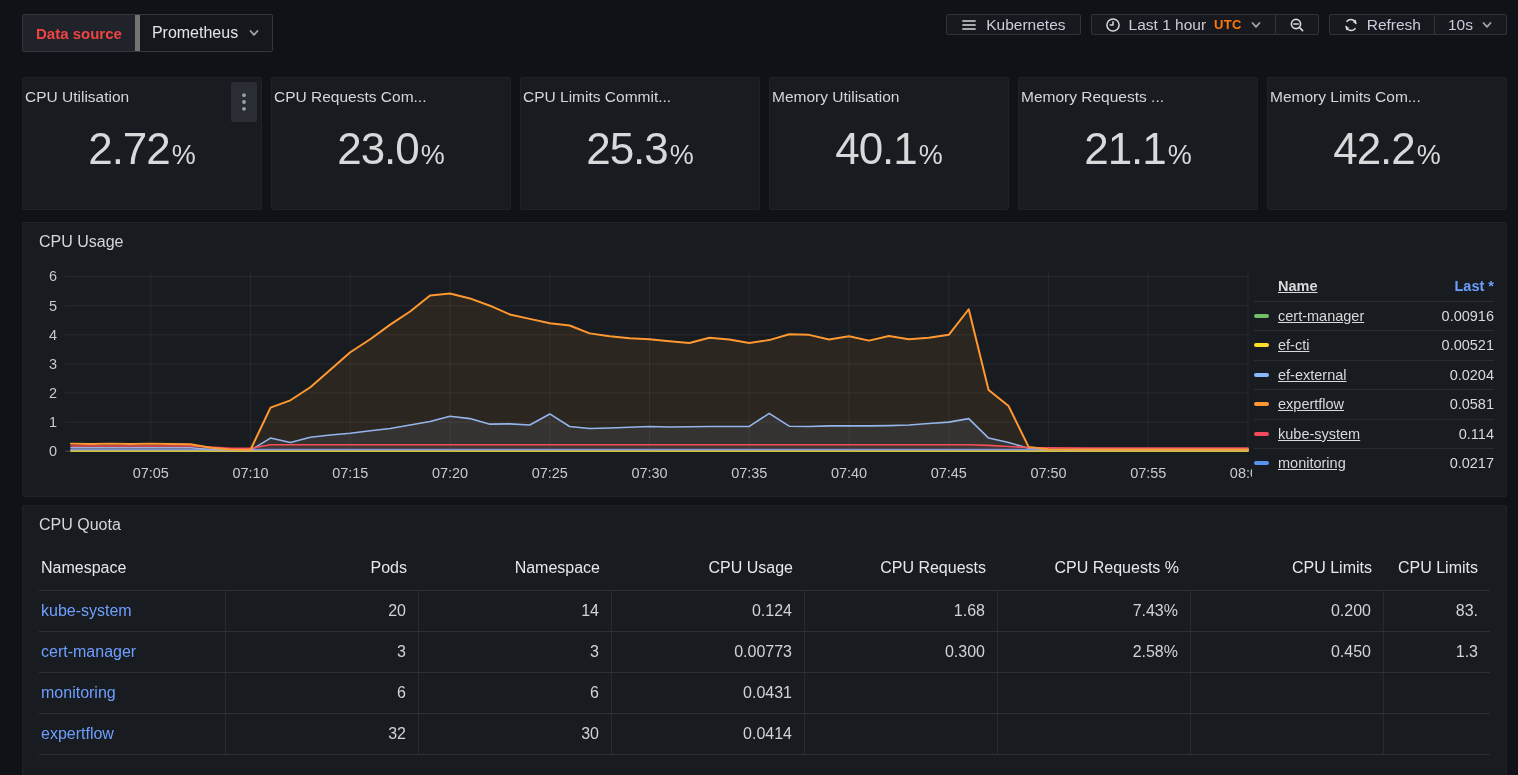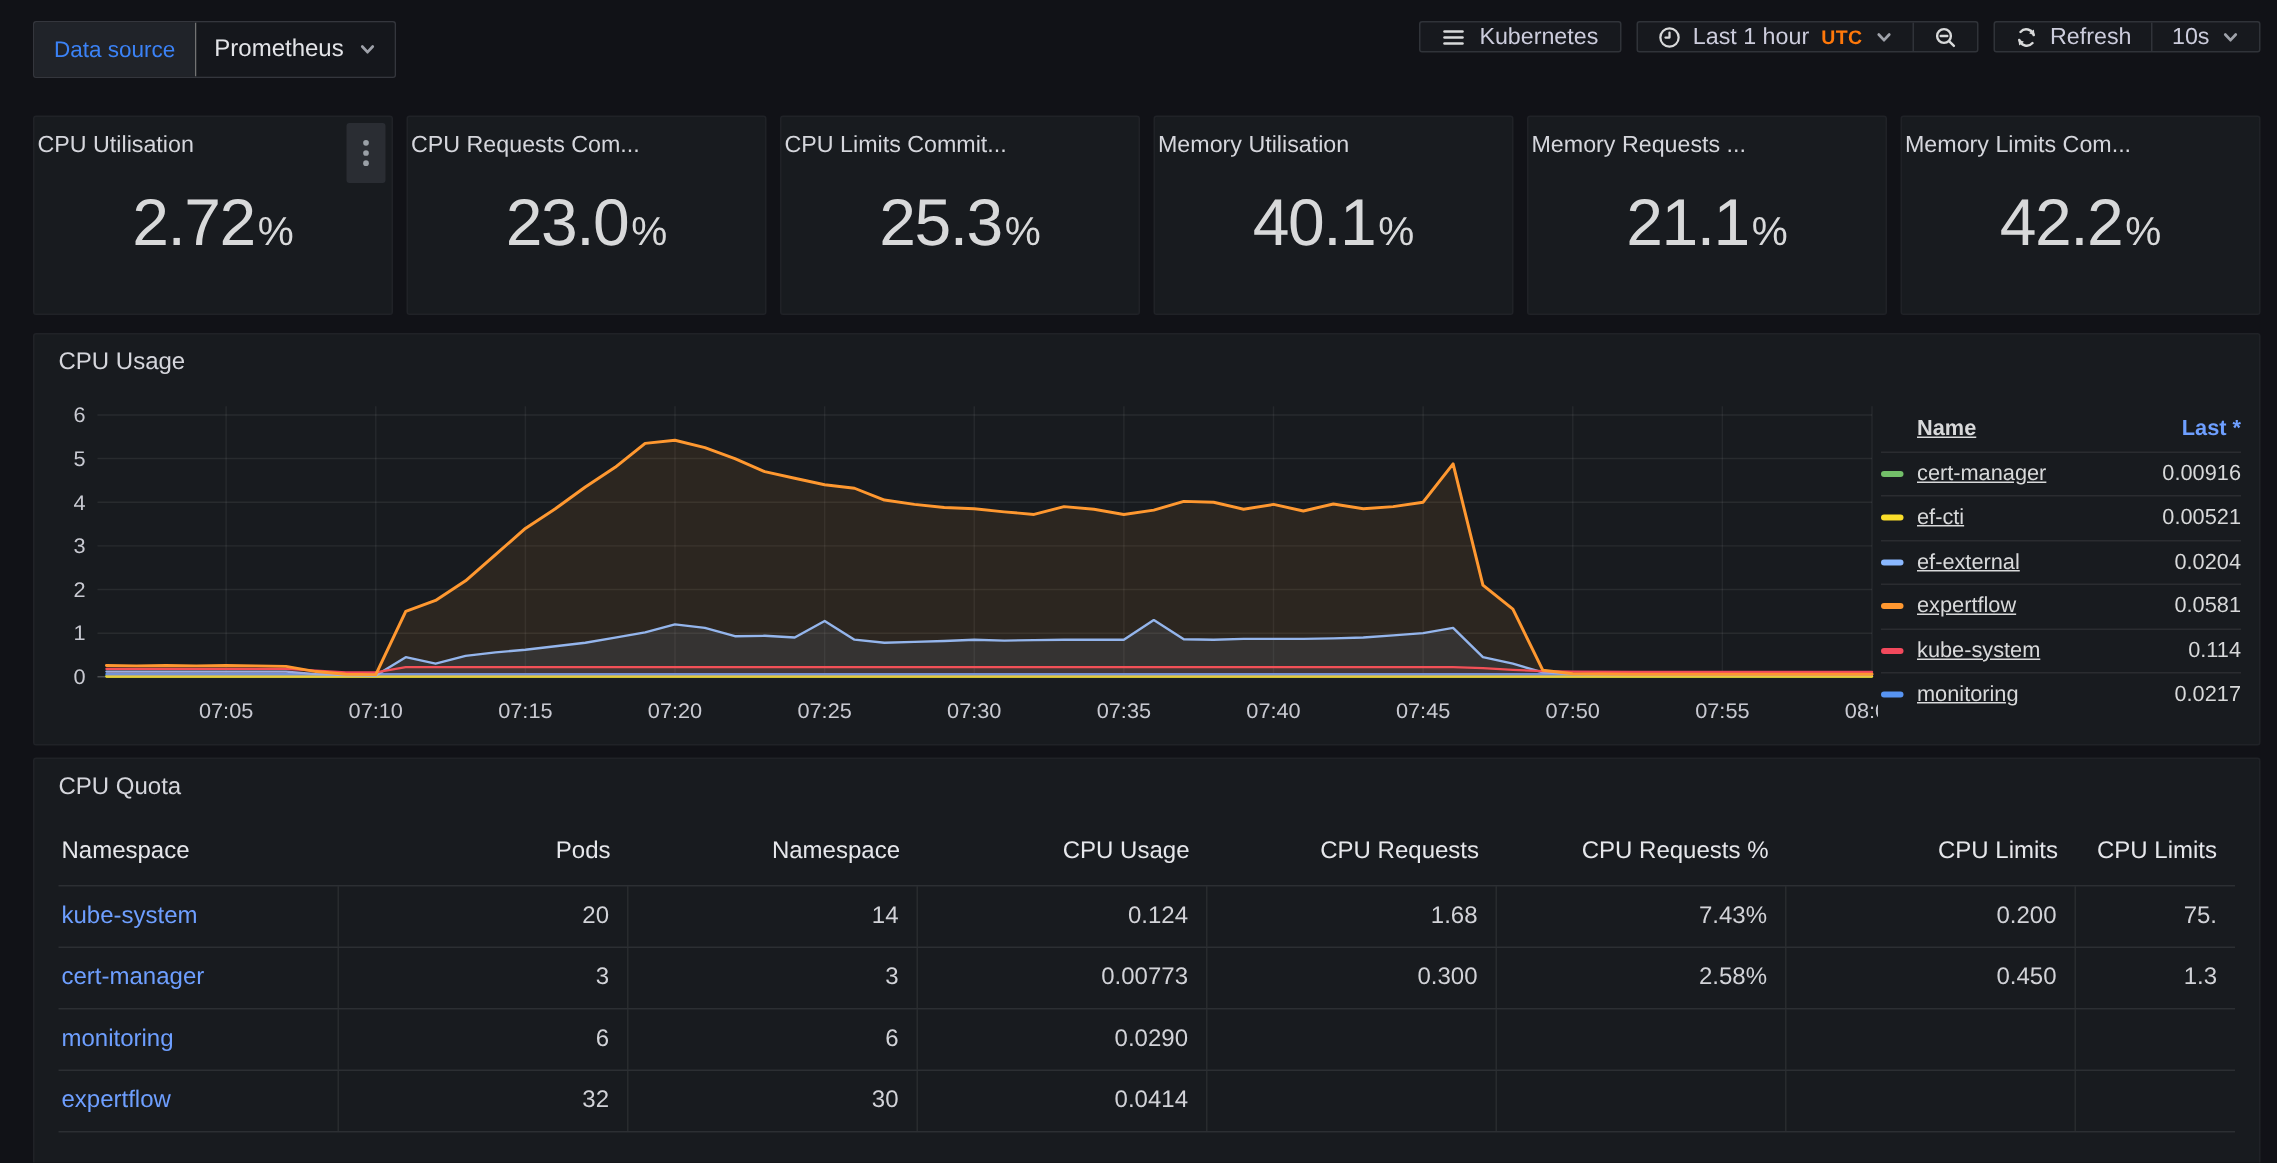--- a/index.html
+++ b/index.html
@@ -8,22 +8,22 @@
     background:#111217;
     font-family:"Liberation Sans", sans-serif;
     color:#ccccdc;
     -webkit-font-smoothing:antialiased;
   }
   .page { width:1518px; height:775px; overflow:hidden; padding:14px 11px 0 22px; }
 
   
   .topbar { display:flex; justify-content:space-between; align-items:flex-start; height:62px; }
   .ds-picker { display:flex; height:38px; border:1px solid #34363d; border-radius:2px; overflow:hidden; }
-  .ds-label { background:#202329; color:#3b82f6; font-size:15px; font-weight:400;
-              display:flex; align-items:center; padding:0 13px; border-right:1px solid #737373; }
+  .ds-label { background:#202329; color:#ef4444; font-size:15px; font-weight:700;
+              display:flex; align-items:center; padding:0 13px; border-right:5px solid #737373; }
   .ds-value { background:#15171c; display:flex; align-items:center; gap:10px; padding:0 12px;
               font-size:16px; color:#e3e4e8; cursor:pointer; }
   .topbar-right { display:flex; gap:10px; }
   .tb-btn, .tb-group { height:21px; background:#17191e; border:1px solid #303339; border-radius:2px;
               display:flex; align-items:center; color:#ccccdc; }
   .tb-btn { padding:0 14px; gap:9px; cursor:pointer; font-size:15.5px; font-weight:500; }
   .tb-group { padding:0; }
   .tb-seg { display:flex; align-items:center; gap:8px; padding:0 13px; height:100%; cursor:pointer;
             font-size:15.5px; font-weight:500; }
   .tb-seg + .tb-seg { border-left:1px solid #303339; }
@@ -287,41 +287,41 @@
         <div class="qrow body">
           <div class="qcell first">
             <span class="ns-link">kube-system</span>
           </div>
           <div class="qcell">20</div>
           <div class="qcell">14</div>
           <div class="qcell">0.124</div>
           <div class="qcell">1.68</div>
           <div class="qcell">7.43%</div>
           <div class="qcell">0.200</div>
-          <div class="qcell">75.</div>
+          <div class="qcell">83.</div>
         </div>
         <div class="qrow body">
           <div class="qcell first">
             <span class="ns-link">cert-manager</span>
           </div>
           <div class="qcell">3</div>
           <div class="qcell">3</div>
           <div class="qcell">0.00773</div>
           <div class="qcell">0.300</div>
           <div class="qcell">2.58%</div>
           <div class="qcell">0.450</div>
           <div class="qcell">1.3</div>
         </div>
         <div class="qrow body">
           <div class="qcell first">
             <span class="ns-link">monitoring</span>
           </div>
           <div class="qcell">6</div>
           <div class="qcell">6</div>
-          <div class="qcell">0.0290</div>
+          <div class="qcell">0.0431</div>
           <div class="qcell"></div>
           <div class="qcell"></div>
           <div class="qcell"></div>
           <div class="qcell"></div>
         </div>
         <div class="qrow body">
           <div class="qcell first">
             <span class="ns-link">expertflow</span>
           </div>
           <div class="qcell">32</div>

